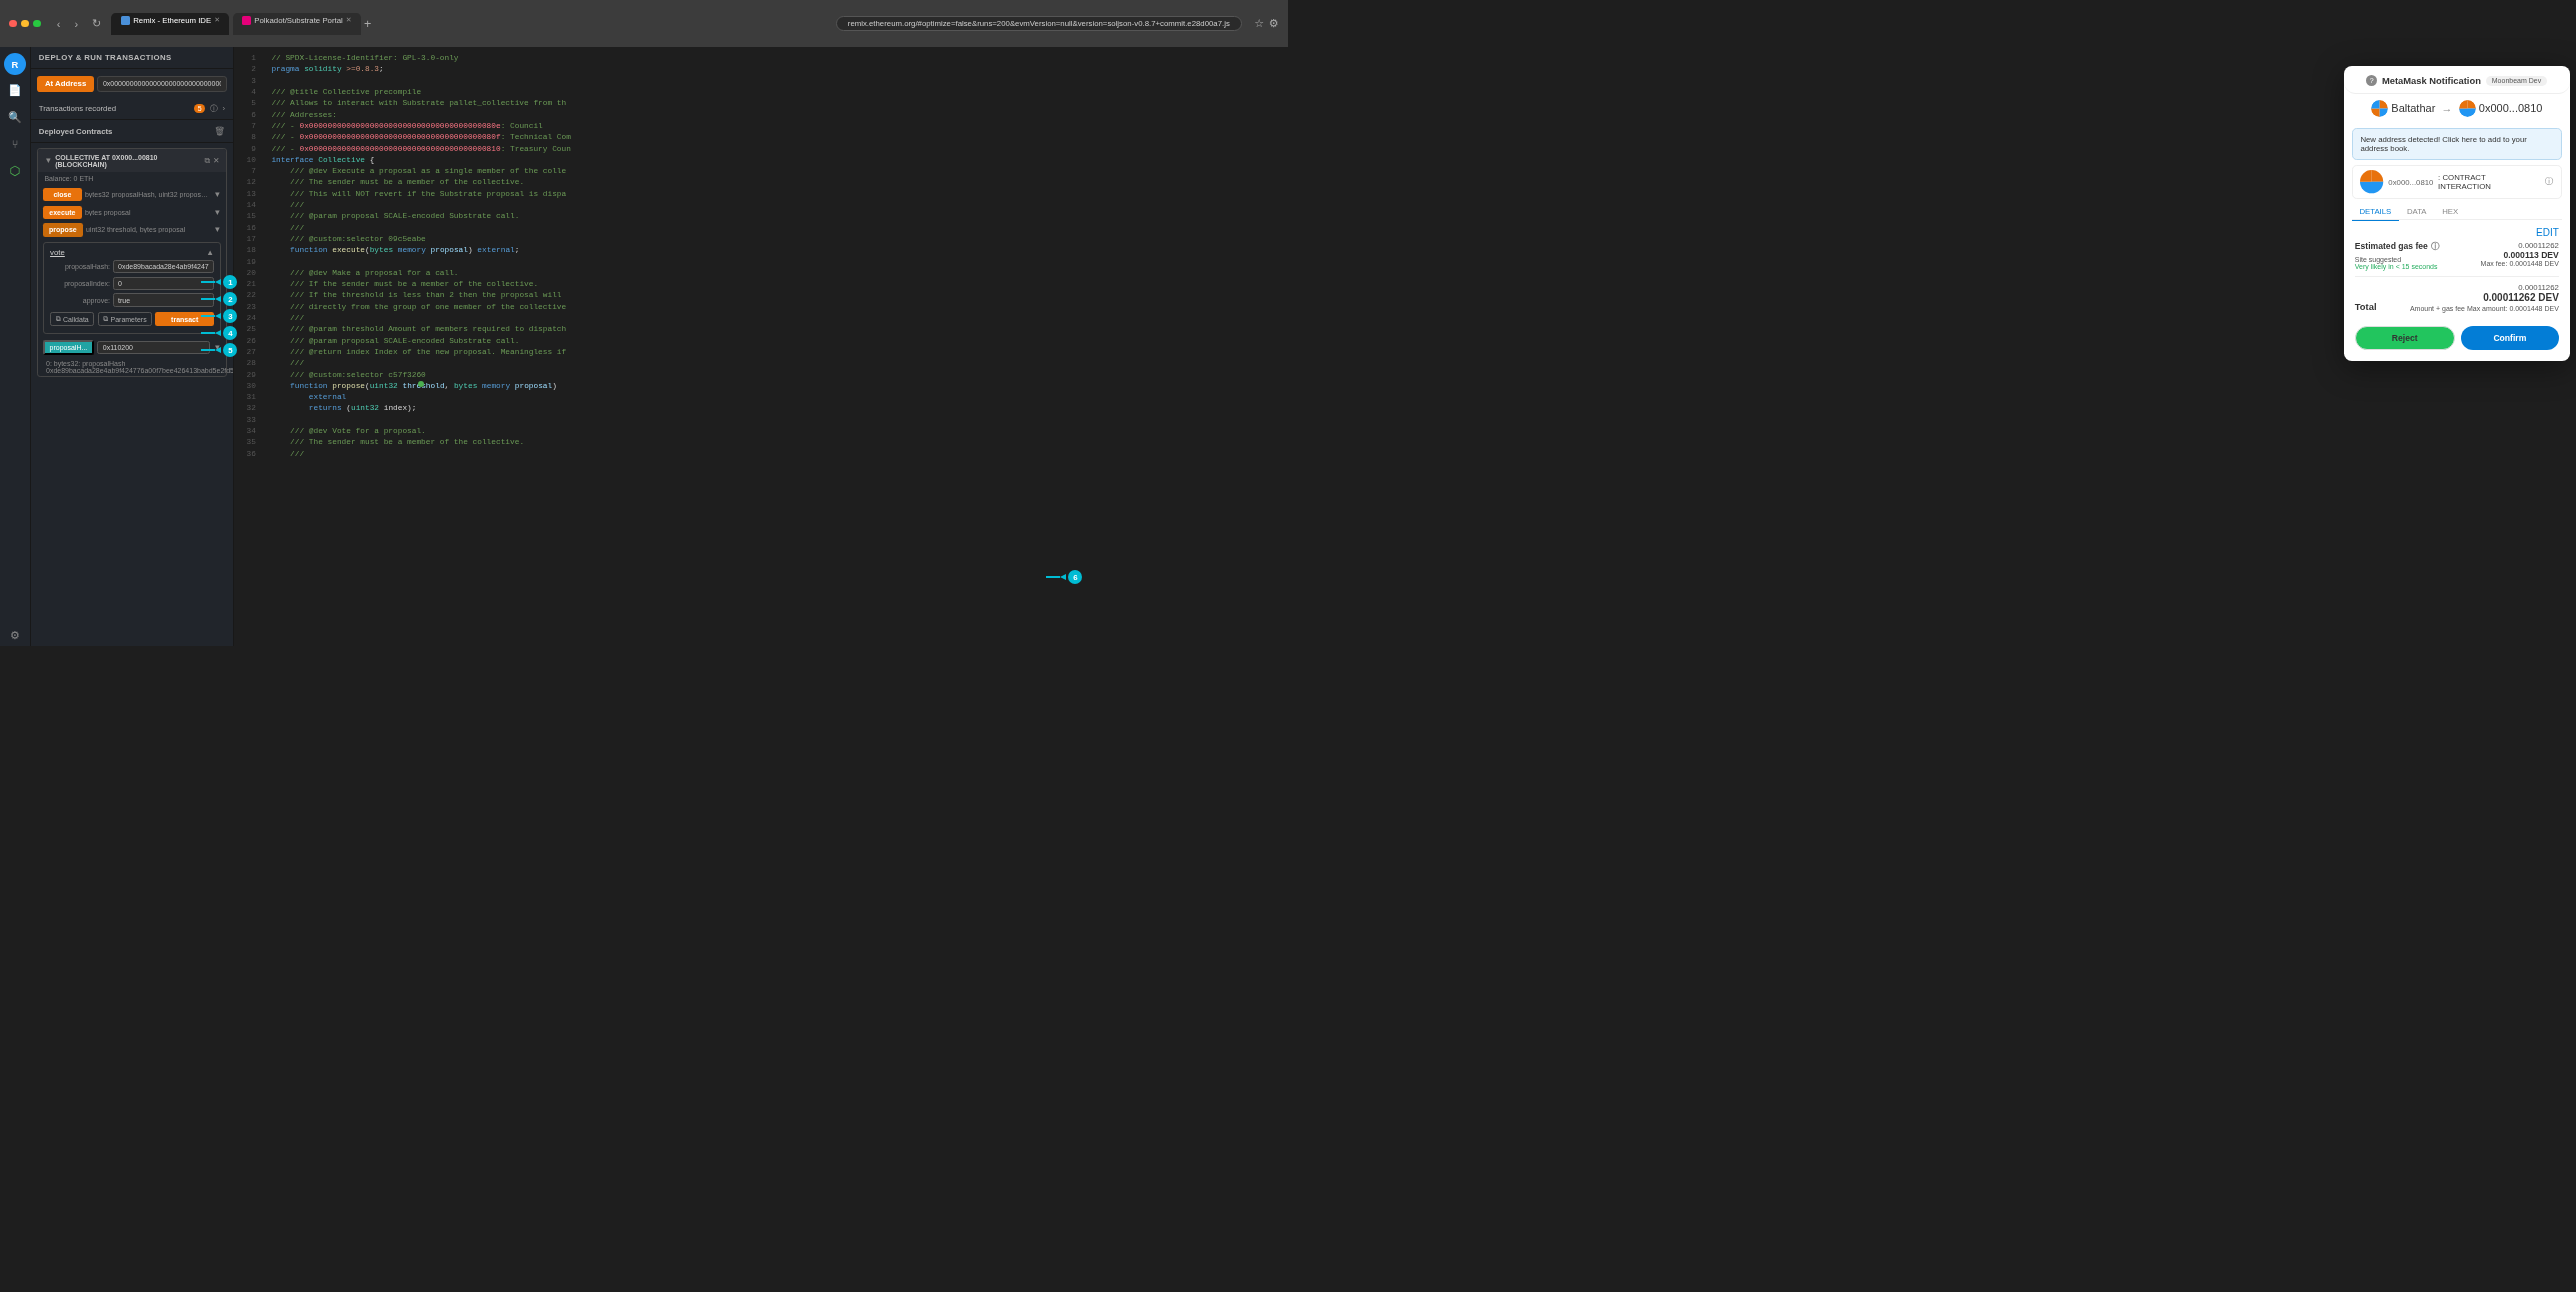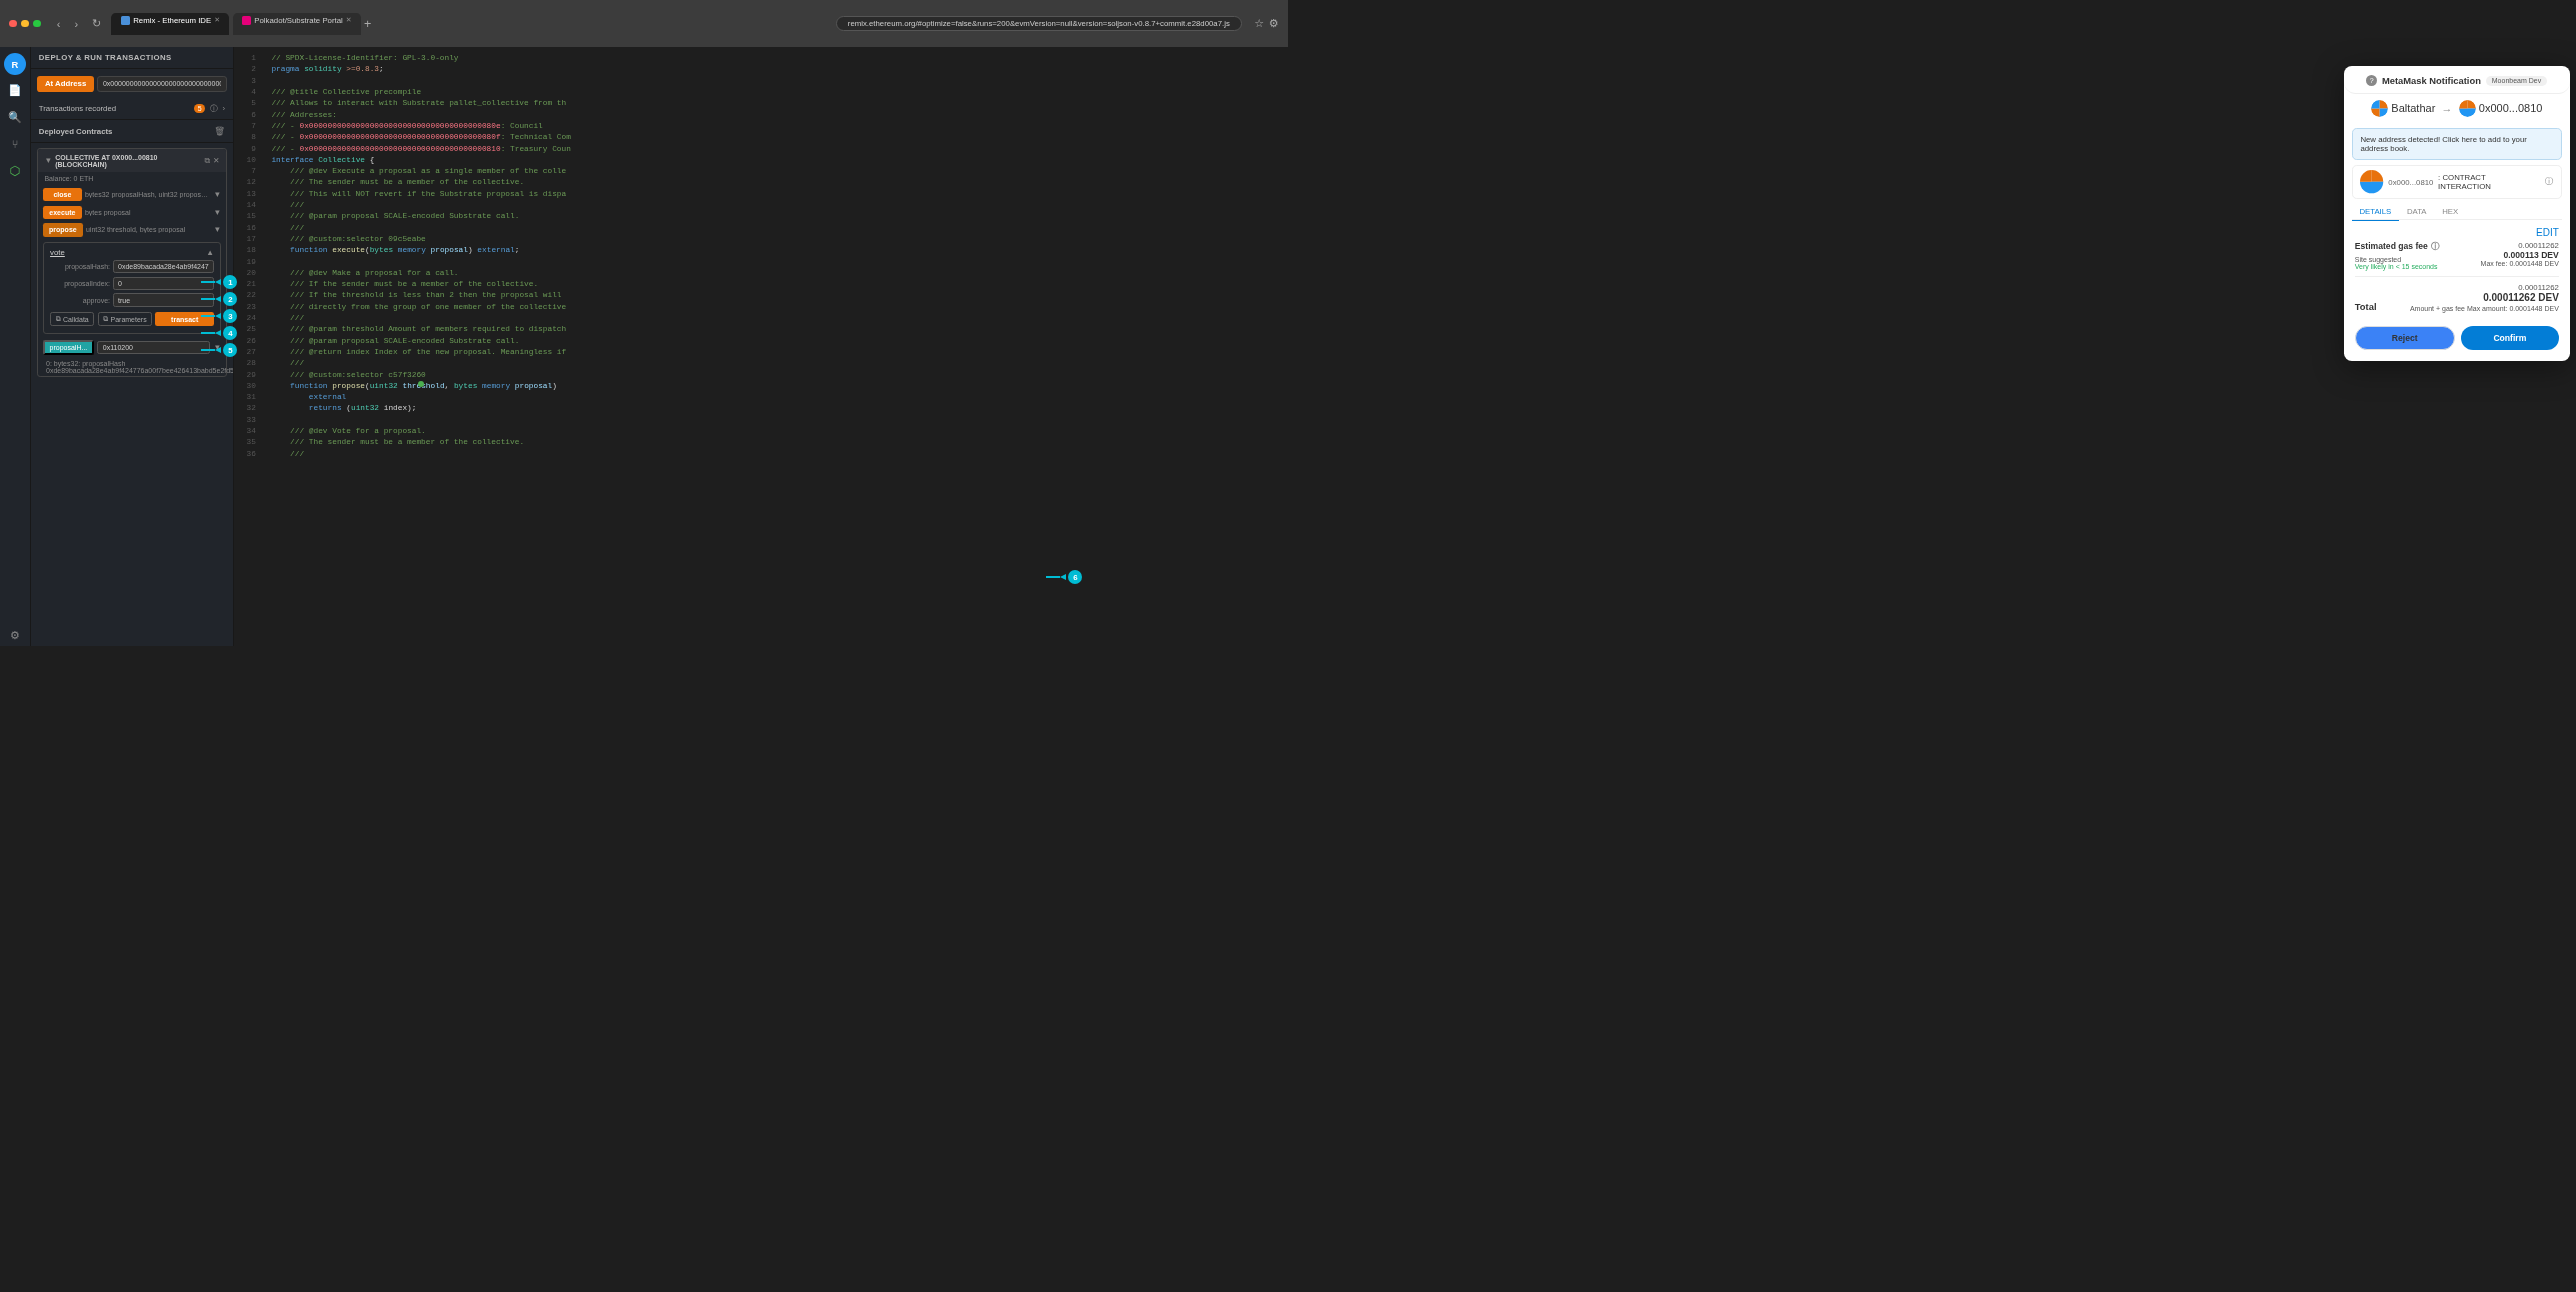--- a/index.html
+++ b/index.html
@@ -573,21 +573,21 @@
     .mm-actions {
       display: flex;
       gap: 6.2px;
       padding: 7.8px 11px 11px;
     }
     .mm-reject-btn {
       flex: 1;
       padding: 6.2px;
       border: 0.8px solid #ddd;
       border-radius: 15.6px;
-      background: #3b82f6;
+      background: #22c55e;
       font-size: 8.6px;
       font-weight: 600;
       color: #333;
       cursor: pointer;
     }
     .mm-confirm-btn {
       flex: 1;
       padding: 6.2px;
       border: none;
       border-radius: 15.6px;

